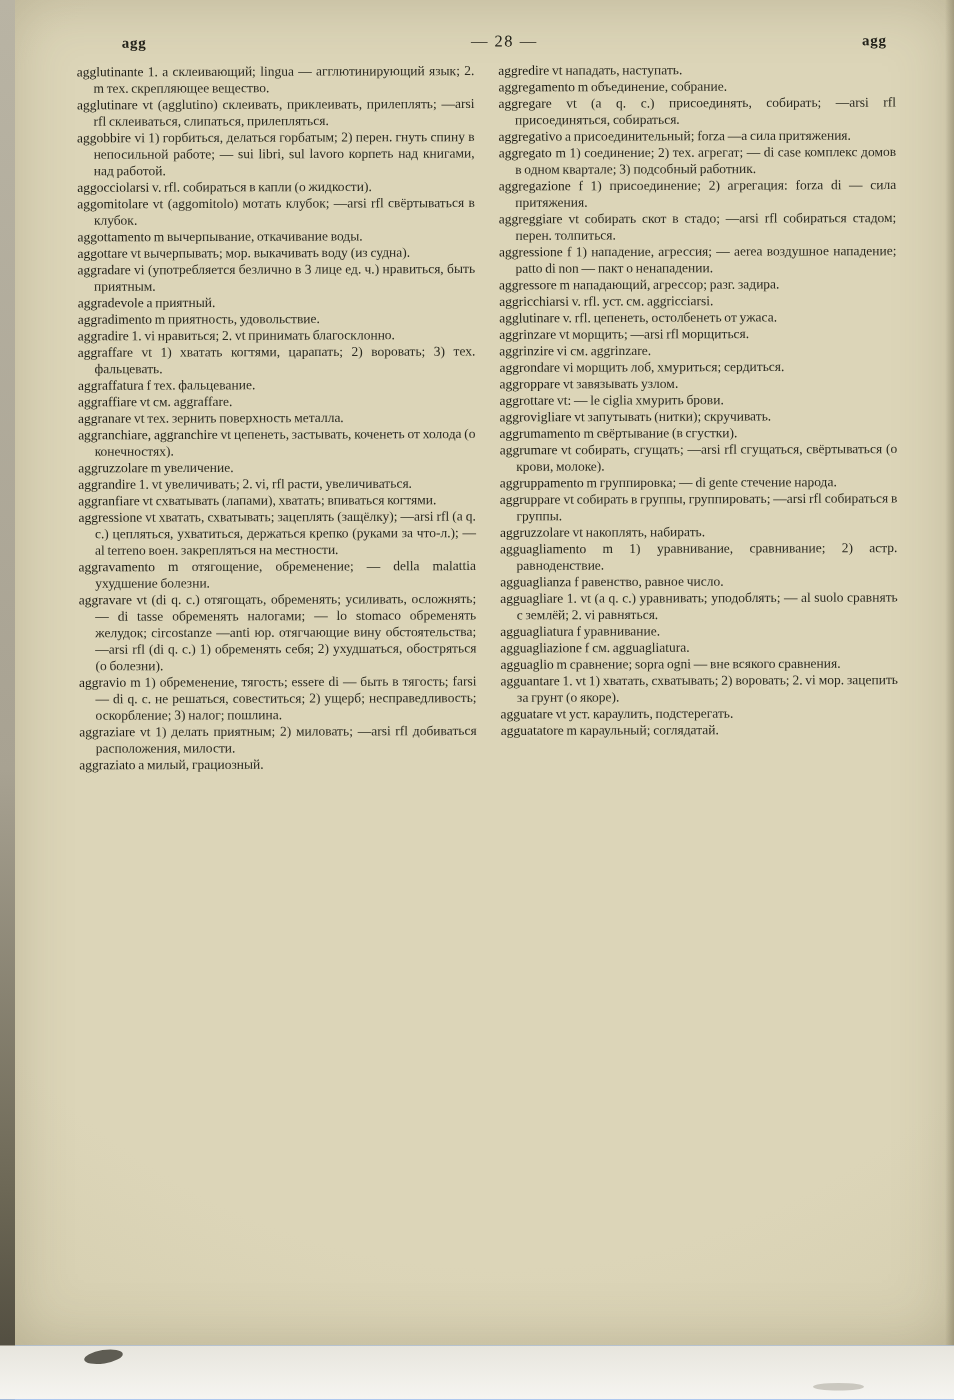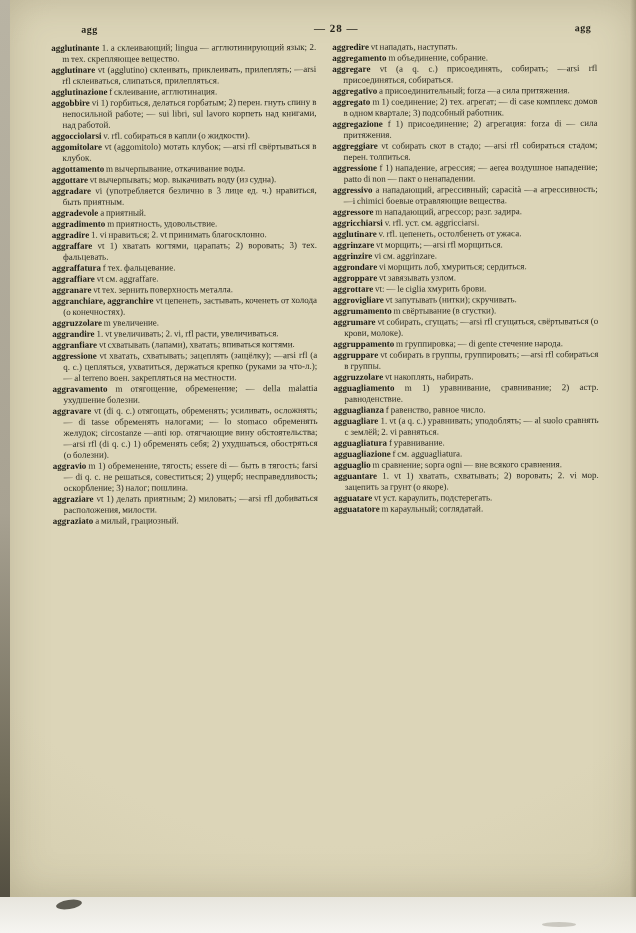--- a/index.html
+++ b/index.html
@@ -34,26 +34,26 @@
   }
   .content{
     position:absolute;left:52px;right:38px;top:22px;
     transform:rotate(-0.2deg);color:#2b2a21;
   }
   .header{
     display:flex;justify-content:space-between;align-items:baseline;
     padding:0 6px 8px 30px;
   }
   .cornerword{font-weight:bold;font-size:10px;letter-spacing:.5px;color:#23221a;}
-  .pageno{font-weight:bold;font-size:11px;letter-spacing:1px;color:#23221a;}
+  .pageno{font-weight:normal;font-size:11px;letter-spacing:1px;color:#23221a;}
   .cols{display:flex;gap:16px;}
   .col{width:50%;font-size:9px;line-height:11px;text-align:justify;
        word-spacing:-0.4px;}
   .entry{margin:0;padding-left:11px;text-indent:-11px;}
-  .headword{font-weight:bold;color:#1c1b14;}
+  .headword{font-weight:normal;color:#1c1b14;}
 </style>
 </head>
 <body>
 
 <div class="scan">
   <div class="paper"></div>
   <div class="edge-left"></div>
   <div class="edge-right"></div>
   <div class="band-bottom"></div>
   <div class="smudge"></div>
@@ -62,21 +62,20 @@
   <div class="content">
     <div class="header">
       <span class="cornerword">agg</span>
       <span class="pageno">— 28 —</span>
       <span class="cornerword">agg</span>
     </div>
     <div class="cols">
       <div class="col">
           <p class="entry"><span class="headword">agglutinante </span><span>1. a склеивающий; lingua — агглютинирующий язык; 2. m тех. скрепляющее вещество.</span></p>
           <p class="entry"><span class="headword">agglutinare </span><span>vt (agglutino) склеивать, приклеивать, прилеплять; —arsi rfl склеиваться, слипаться, прилепляться.</span></p>
-          <p class="entry"><span class="headword">agglutinazione </span><span>f склеивание, агглютинация.</span></p>
           <p class="entry"><span class="headword">aggobbire </span><span>vi 1) горбиться, делаться горбатым; 2) перен. гнуть спину в непосильной работе; — sui libri, sul lavoro корпеть над книгами, над работой.</span></p>
           <p class="entry"><span class="headword">aggocciolarsi </span><span>v. rfl. собираться в капли (о жидкости).</span></p>
           <p class="entry"><span class="headword">aggomitolare </span><span>vt (aggomitolo) мотать клубок; —arsi rfl свёртываться в клубок.</span></p>
           <p class="entry"><span class="headword">aggottamento </span><span>m вычерпывание, откачивание воды.</span></p>
           <p class="entry"><span class="headword">aggottare </span><span>vt вычерпывать; мор. выкачивать воду (из судна).</span></p>
           <p class="entry"><span class="headword">aggradare </span><span>vi (употребляется безлично в 3 лице ед. ч.) нравиться, быть приятным.</span></p>
           <p class="entry"><span class="headword">aggradevole </span><span>a приятный.</span></p>
           <p class="entry"><span class="headword">aggradimento </span><span>m приятность, удовольствие.</span></p>
           <p class="entry"><span class="headword">aggradire </span><span>1. vi нравиться; 2. vt принимать благосклонно.</span></p>
           <p class="entry"><span class="headword">aggraffare </span><span>vt 1) хватать когтями, царапать; 2) воровать; 3) тех. фальцевать.</span></p>
@@ -96,21 +95,20 @@
         </div>
       <div class="col">
           <p class="entry"><span class="headword">aggredire </span><span>vt нападать, наступать.</span></p>
           <p class="entry"><span class="headword">aggregamento </span><span>m объединение, собрание.</span></p>
           <p class="entry"><span class="headword">aggregare </span><span>vt (a q. c.) присоединять, собирать; —arsi rfl присоединяться, собираться.</span></p>
           <p class="entry"><span class="headword">aggregativo </span><span>a присоединительный; forza —a сила притяжения.</span></p>
           <p class="entry"><span class="headword">aggregato </span><span>m 1) соединение; 2) тех. агрегат; — di case комплекс домов в одном квартале; 3) подсобный работник.</span></p>
           <p class="entry"><span class="headword">aggregazione </span><span>f 1) присоединение; 2) агрегация: forza di — сила притяжения.</span></p>
           <p class="entry"><span class="headword">aggreggiare </span><span>vt собирать скот в стадо; —arsi rfl собираться стадом; перен. толпиться.</span></p>
           <p class="entry"><span class="headword">aggressione </span><span>f 1) нападение, агрессия; — aerea воздушное нападение; patto di non — пакт о ненападении.</span></p>
-          <p class="entry"><span class="headword">aggressivo </span><span>a нападающий, агрессивный; capacità —a агрессивность; —i chimici боевые отравляющие вещества.</span></p>
           <p class="entry"><span class="headword">aggressore </span><span>m нападающий, агрессор; разг. задира.</span></p>
           <p class="entry"><span class="headword">aggricchiarsi </span><span>v. rfl. уст. см. aggricciarsi.</span></p>
           <p class="entry"><span class="headword">agglutinare </span><span>v. rfl. цепенеть, остолбенеть от ужаса.</span></p>
           <p class="entry"><span class="headword">aggrinzare </span><span>vt морщить; —arsi rfl морщиться.</span></p>
           <p class="entry"><span class="headword">aggrinzire </span><span>vi см. aggrinzare.</span></p>
           <p class="entry"><span class="headword">aggrondare </span><span>vi морщить лоб, хмуриться; сердиться.</span></p>
           <p class="entry"><span class="headword">aggroppare </span><span>vt завязывать узлом.</span></p>
           <p class="entry"><span class="headword">aggrottare </span><span>vt: — le ciglia хмурить брови.</span></p>
           <p class="entry"><span class="headword">aggrovigliare </span><span>vt запутывать (нитки); скручивать.</span></p>
           <p class="entry"><span class="headword">aggrumamento </span><span>m свёртывание (в сгустки).</span></p>

